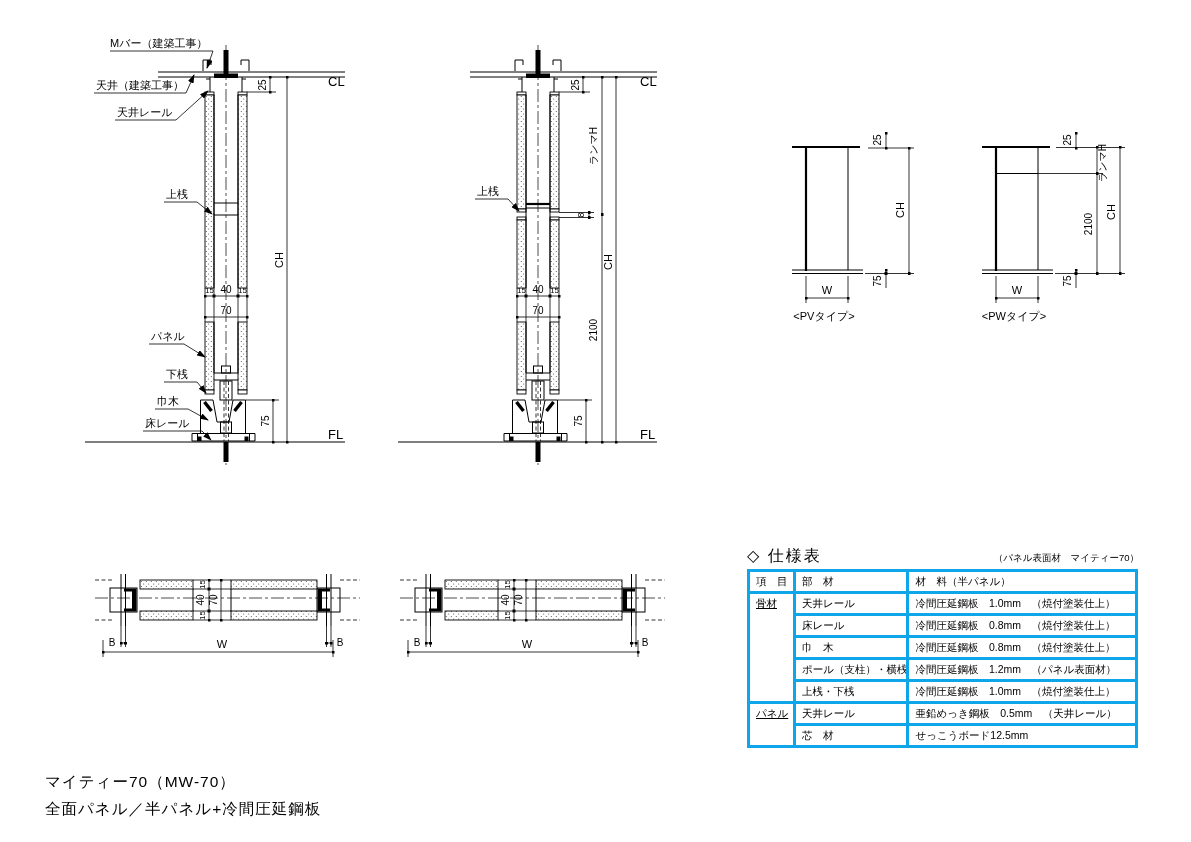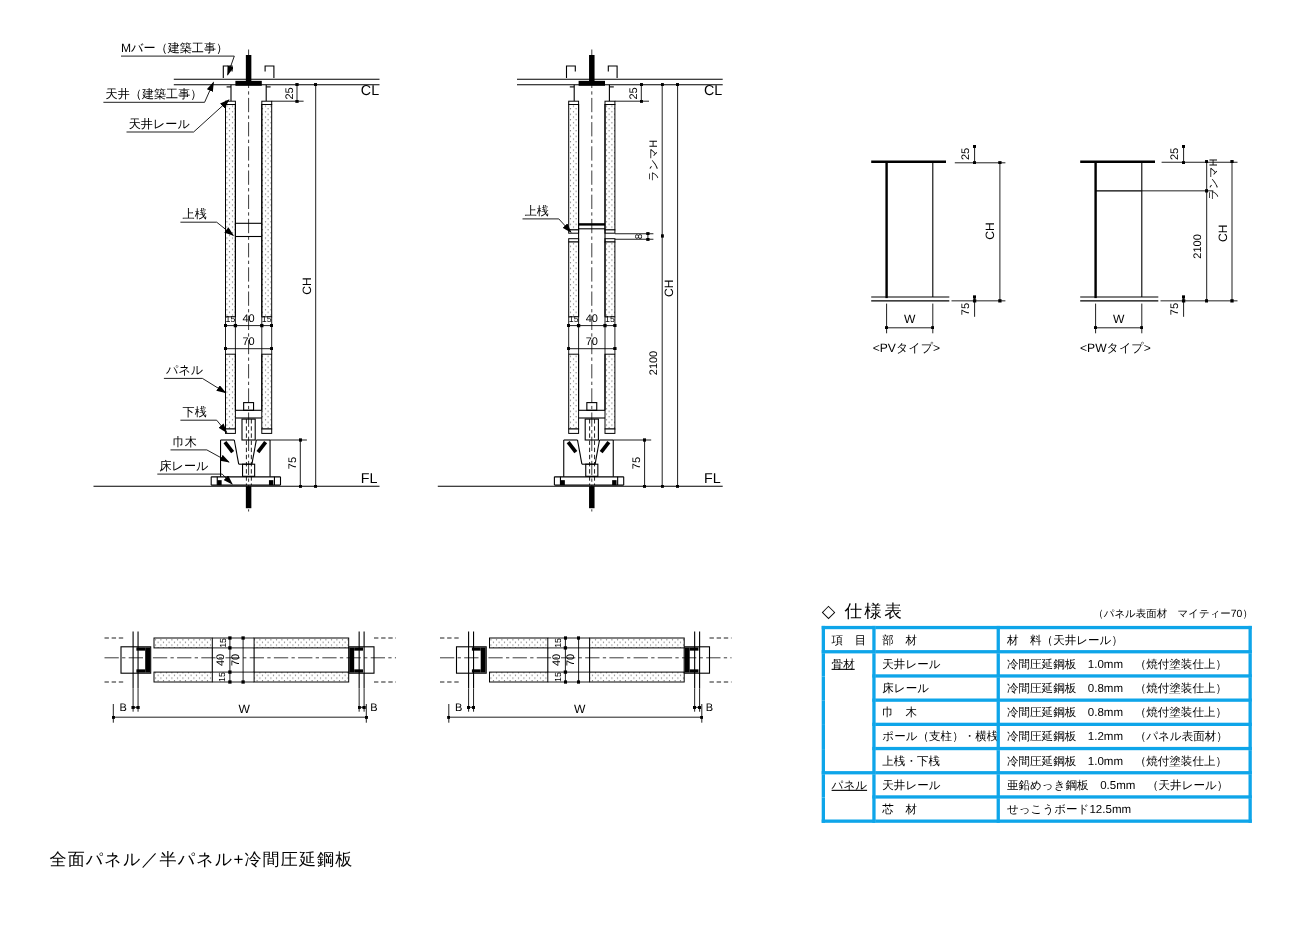--- a/index.html
+++ b/index.html
@@ -400,21 +400,21 @@
     <table class="spec-tbl">
       <colgroup>
           <col class="c1">
           <col class="c2">
           <col class="c3">
         </colgroup>
       <tbody>
           <tr>
         <th>項　目</th>
         <th>部　材</th>
-        <th>材　料（天井レール）</th>
+        <th>材　料（半パネル）</th>
       </tr>
       <tr>
         <td class="cat" rowspan="5">骨材</td>
         <td>天井レール</td>
         <td>冷間圧延鋼板　1.0mm　（焼付塗装仕上）</td>
       </tr>
       <tr>
         <td>床レール</td>
         <td>冷間圧延鋼板　0.8mm　（焼付塗装仕上）</td>
       </tr>
@@ -437,16 +437,17 @@
       </tr>
       <tr>
         <td>芯　材</td>
         <td>せっこうボード12.5mm</td>
       </tr>
     </tbody>
       </table>
   </div>
 
   <div class="footer">
+    <div>マイティー70（MW-70）</div>
     <div>全面パネル／半パネル+冷間圧延鋼板</div>
   </div>
 
 </div>
 
 </body></html>

